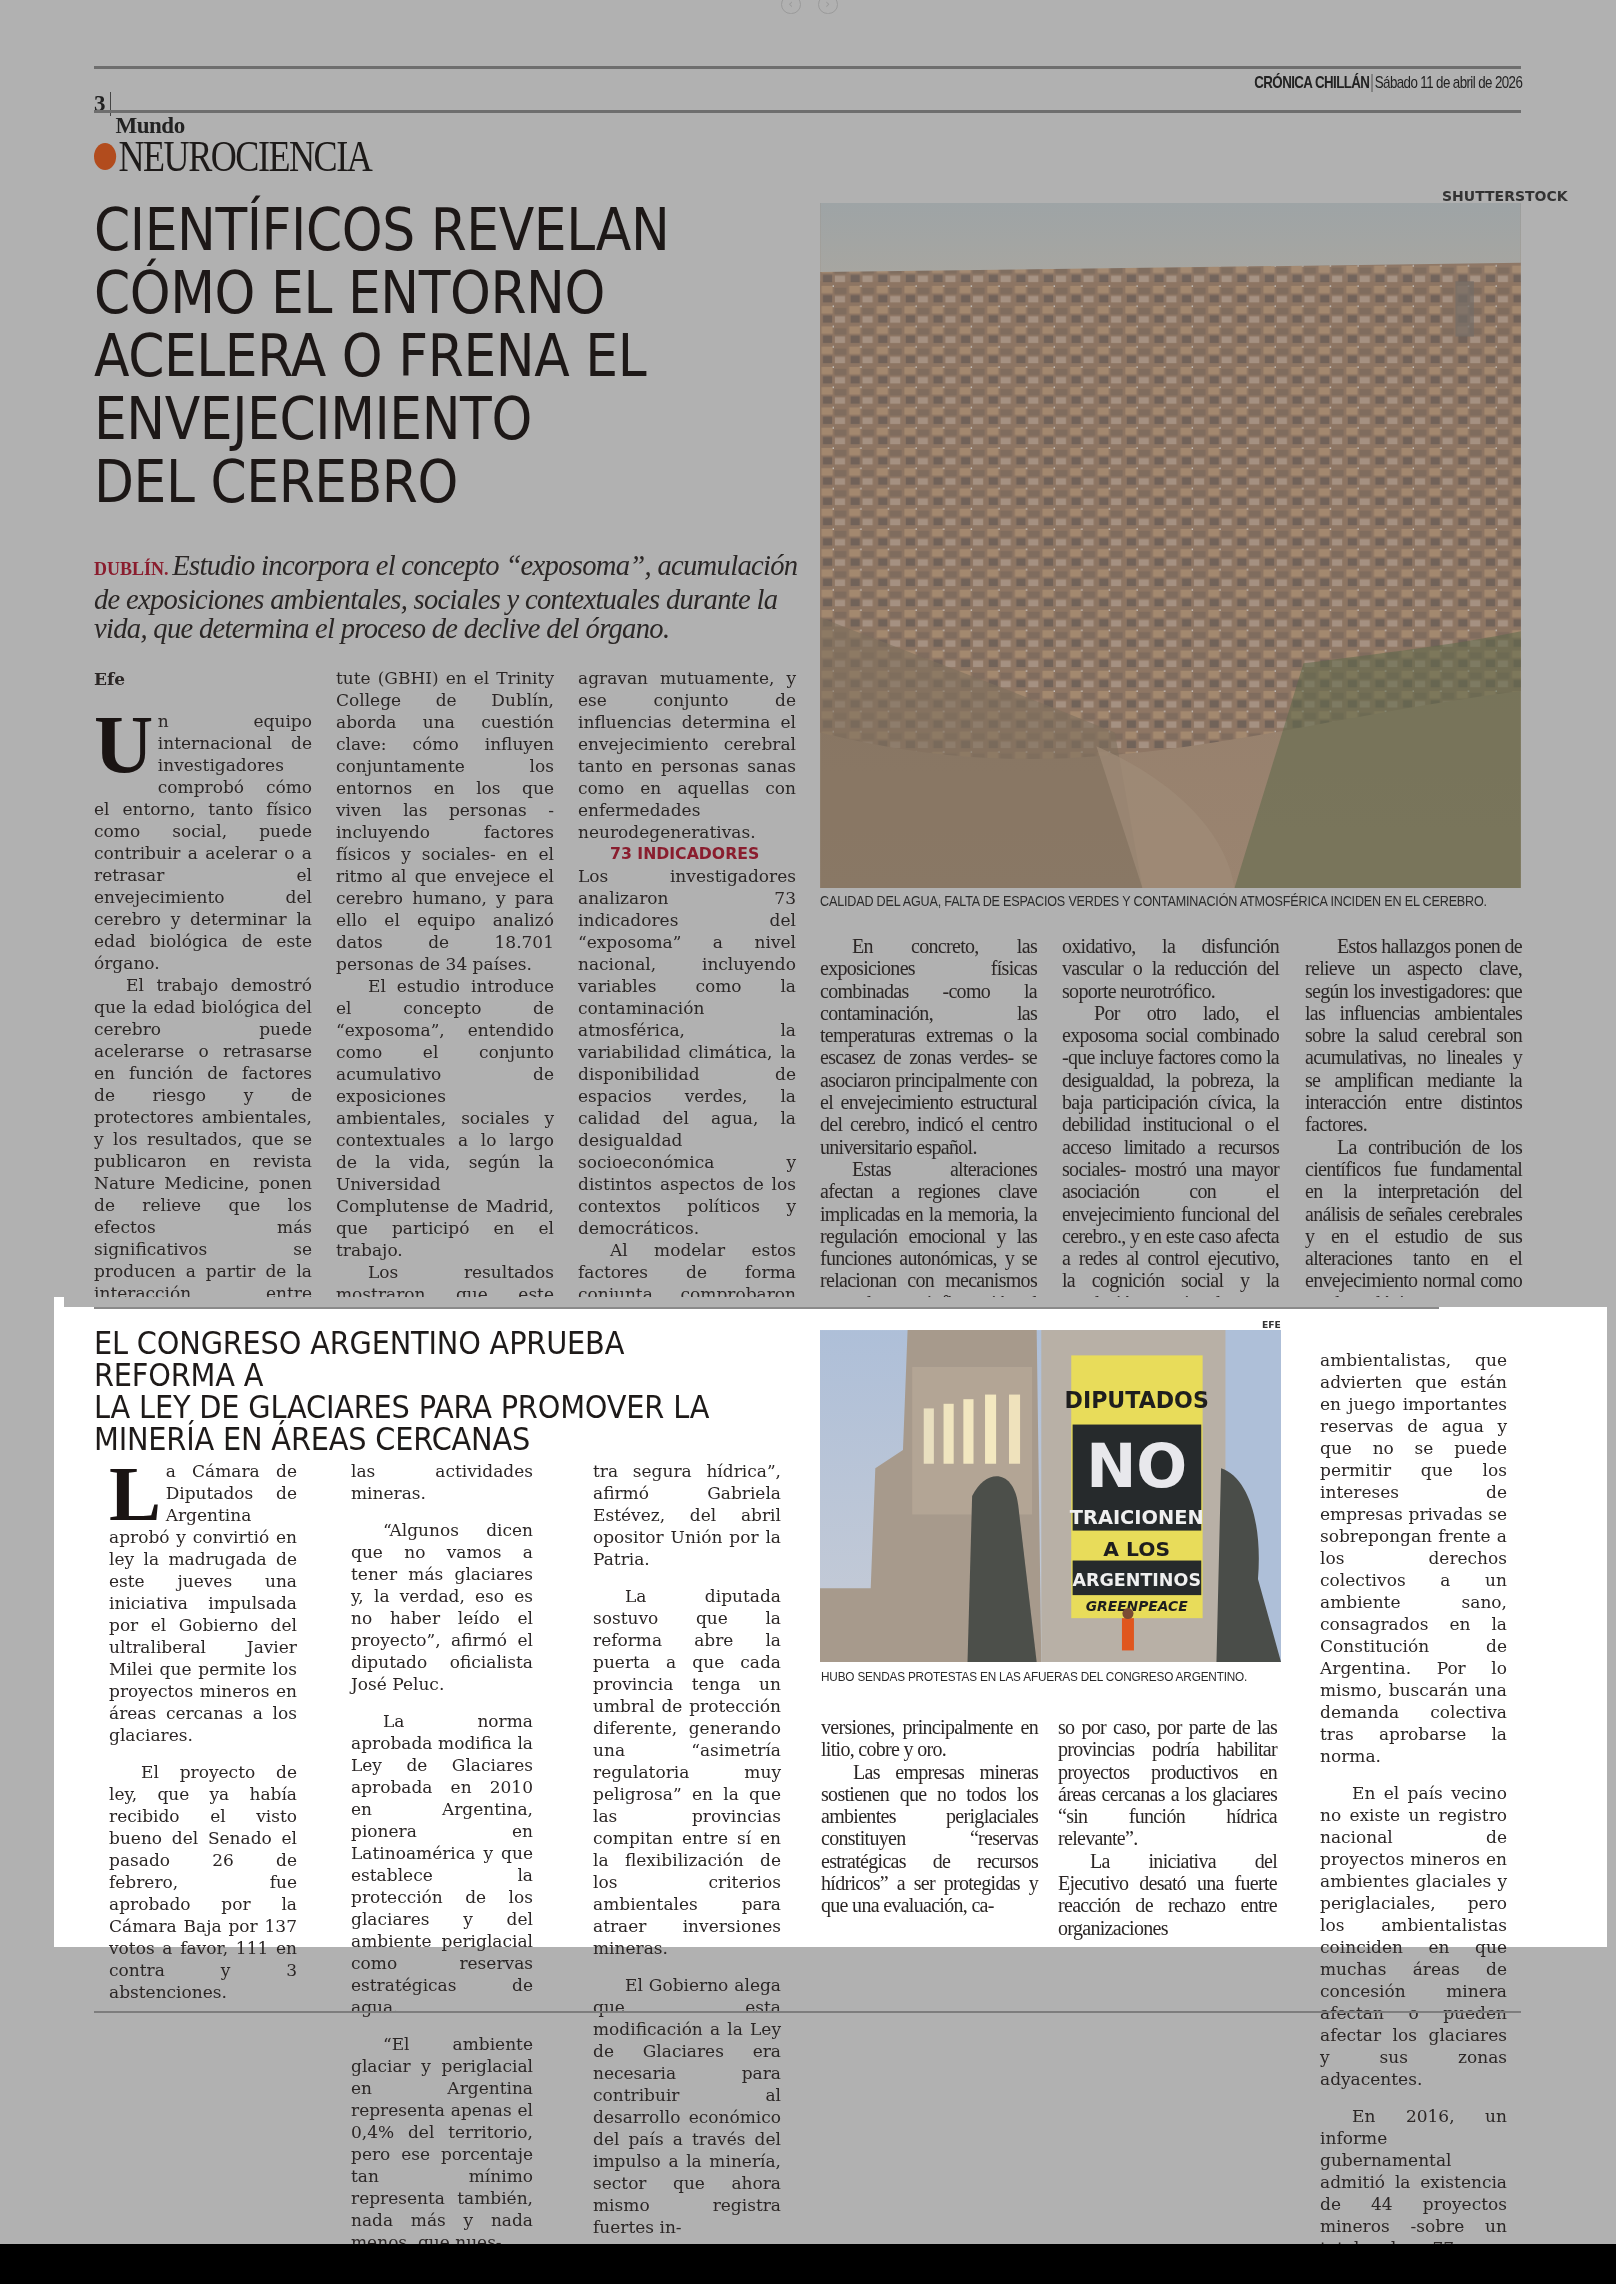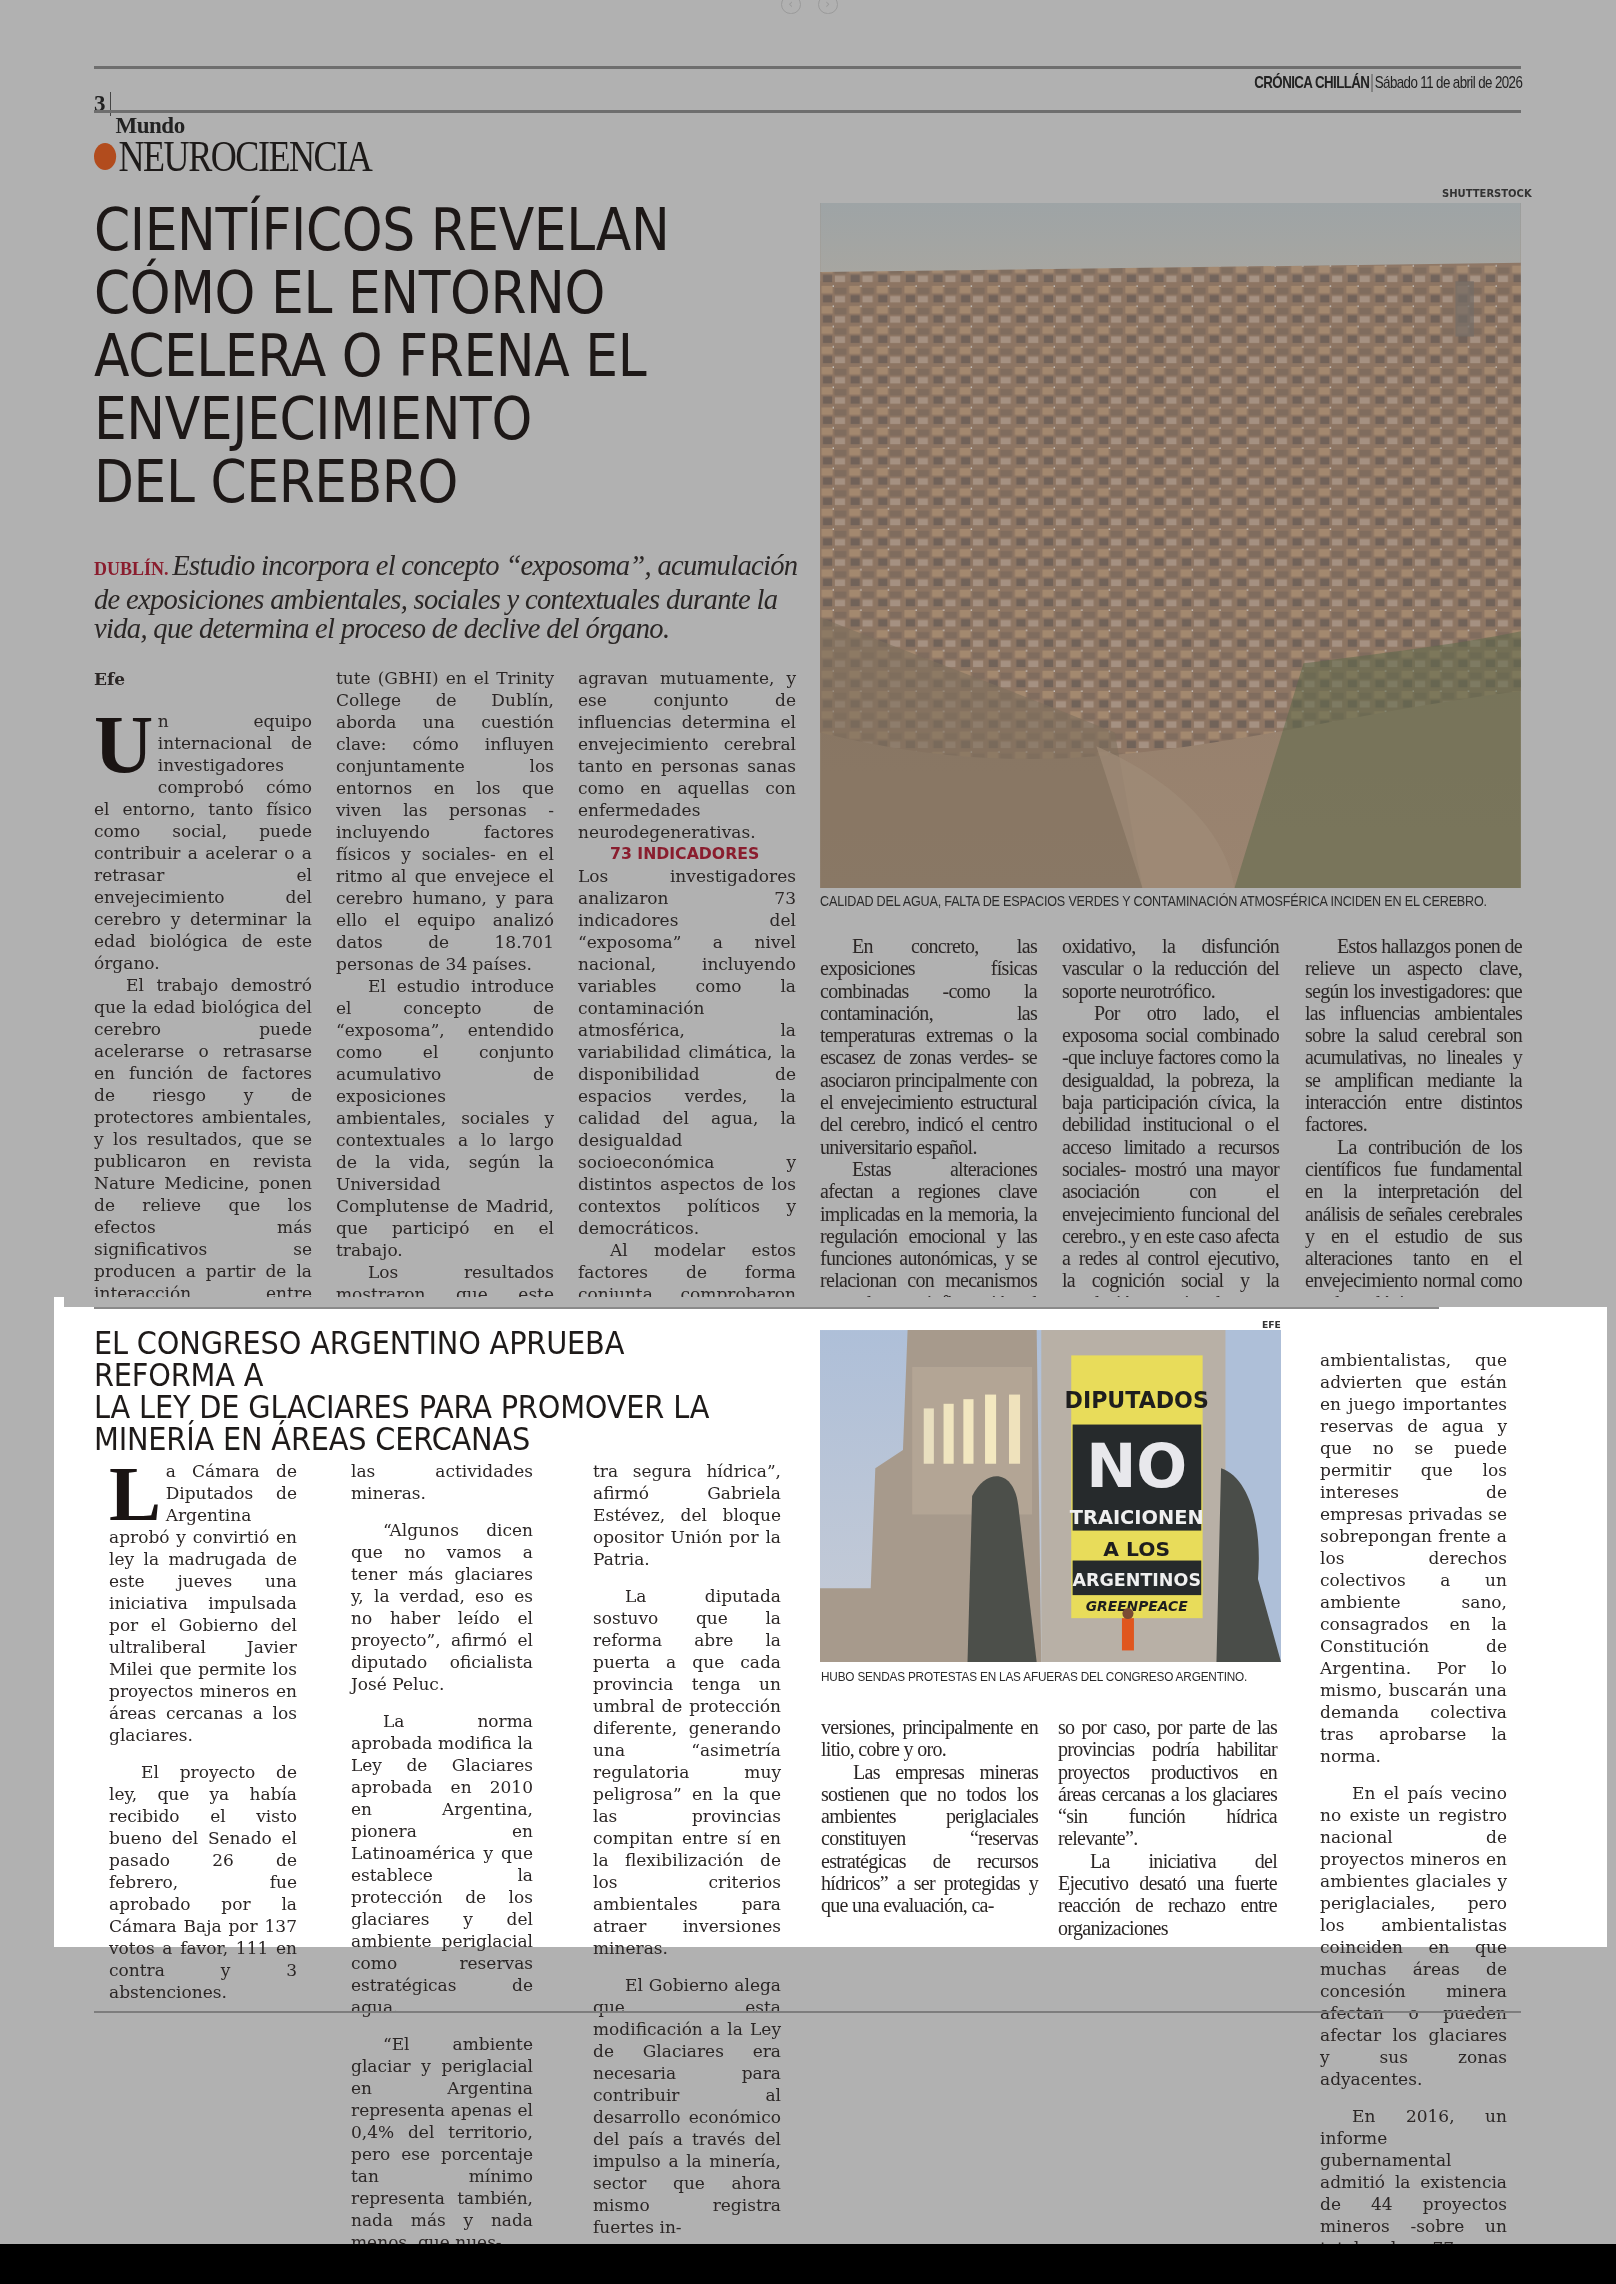--- a/index.html
+++ b/index.html
@@ -9,21 +9,21 @@
   .navbtn{width:17.5px;height:17.5px;border:1.4px solid #9a9a9a;border-radius:50%;top:-5.5px;display:flex;align-items:center;justify-content:center;color:#9a9a9a;font-family:"DejaVu Sans",sans-serif;font-size:12px;}
   .rule{position:absolute;height:2.8px;background:#6e6e6e;left:94px;width:1427px;}
   .folio{top:67px;left:94px;font-family:"Liberation Serif",serif;font-weight:bold;font-size:23px;color:#222;letter-spacing:-0.5px;display:flex;align-items:center;}
   .folio .sep{display:inline-block;width:1.4px;height:24px;background:#444;margin:0 4.6px;}
   .masthead{top:74px;right:94px;font-family:"Liberation Sans",sans-serif;font-size:15.7px;color:#222;letter-spacing:-0.7px;display:flex;align-items:center;transform:scaleX(.85);transform-origin:right center;}
   .masthead .brand{font-weight:bold;}
   .masthead .sep{display:inline-block;width:0.9px;height:18.4px;background:#444;margin:0 2.8px;}
   .section{top:131px;left:94px;display:flex;align-items:center;font-family:"Liberation Serif",serif;font-size:44px;color:#1d1a19;letter-spacing:-1.8px;transform:scaleX(.82);transform-origin:left center;}
   .dot{width:27px;height:27px;border-radius:50%;background:#b24c1d;margin-right:2.8px;}
   .headline{top:198px;left:94px;width:719px;font-family:"DejaVu Sans",sans-serif;font-size:59px;line-height:63px;color:#1d1817;letter-spacing:-0.5px;transform:scaleX(.88);transform-origin:left top;}
-  .credit{font-family:"DejaVu Sans",sans-serif;font-weight:bold;font-size:10px;color:#333;letter-spacing:0;}
+  .credit{font-family:"DejaVu Sans",sans-serif;font-weight:bold;font-size:14px;color:#333;letter-spacing:0;}
   .photo1{left:820px;top:203px;width:701px;height:685px;overflow:hidden;}
   .caption{font-family:"Liberation Sans",sans-serif;font-size:14.3px;color:#2a2a2a;letter-spacing:-0.2px;white-space:nowrap;transform:scaleX(.88);transform-origin:left top;}
   .deck{top:551px;left:94px;width:719px;font-family:"Liberation Serif",serif;font-style:italic;font-size:28.6px;line-height:29.5px;color:#2b2726;letter-spacing:-0.7px;}
   .deck .tag{font-style:normal;font-weight:bold;color:#8a1d2e;font-size:18px;letter-spacing:0;margin-right:3.7px;}
   .col{position:absolute;font-family:"DejaVu Serif",serif;font-size:17px;line-height:22px;color:#2b2625;text-align:justify;hyphens:manual;}
   .col p{margin:0;text-indent:32px;}
   .col p.first{text-indent:0;}
   .col .byline{font-weight:bold;font-size:17px;margin-bottom:20px;text-indent:0;}
   .drop{float:left;font-family:"Liberation Serif",serif;font-weight:bold;font-size:82px;line-height:64px;margin:2.8px 4.6px 0 0;color:#1a1413;}
   .subhead{font-family:"DejaVu Sans",sans-serif;font-weight:bold;font-size:15.7px;color:#8a1d2e;margin-top:18.4px;text-indent:0;}
@@ -205,21 +205,21 @@
   <p class="first"><span class="drop" style="font-size:78px;line-height:62px;">L</span><span>a Cámara de Diputados de Argentina aprobó y convirtió en ley la madrugada de este jueves una iniciativa impulsada por el Gobierno del ultraliberal Javier Milei que permite los proyectos mineros en áreas cercanas a los glaciares.</span></p>
   <p>El proyecto de ley, que ya había recibido el visto bueno del Senado el pasado 26 de febrero, fue aprobado por la Cámara Baja por 137 votos a favor, 111 en contra y 3 abstenciones.</p>
 </div>
 <div class="bcol" style="left:336px;top:1445px;width:212px;">
   <p class="first">las actividades mineras.</p>
   <p>“Algunos dicen que no vamos a tener más glaciares y, la verdad, eso es no haber leído el proyecto”, afirmó el diputado oficialista José Peluc.</p>
   <p>La norma aprobada modifica la Ley de Glaciares aprobada en 2010 en Argentina, pionera en Latinoamérica y que establece la protección de los glaciares y del ambiente periglacial como reservas estratégicas de agua.</p>
   <p>“El ambiente glaciar y periglacial en Argentina representa apenas el 0,4% del territorio, pero ese porcentaje tan mínimo representa también, nada más y nada menos, que nues-</p>
 </div>
 <div class="bcol" style="left:578px;top:1445px;width:218px;">
-  <p class="first">tra segura hídrica”, afirmó Gabriela Estévez, del bloque opositor Unión por la Patria.</p>
+  <p class="first">tra segura hídrica”, afirmó Gabriela Estévez, del abril opositor Unión por la Patria.</p>
   <p>La diputada sostuvo que la reforma abre la puerta a que cada provincia tenga un umbral de protección diferente, generando una “asimetría regulatoria muy peligrosa” en la que las provincias compitan entre sí en la flexibilización de los criterios ambientales para atraer inversiones mineras.</p>
   <p>El Gobierno alega que esta modificación a la Ley de Glaciares era necesaria para contribuir al desarrollo económico del país a través del impulso a la minería, sector que ahora mismo registra fuertes in-</p>
 </div>
 <div class="bcond" style="left:821px;top:1716px;width:217px;">
   <p class="first">versiones, principalmente en litio, cobre y oro.</p>
   <p>Las empresas mineras sostienen que no todos los ambientes periglaciales constituyen “reservas estratégicas de recursos hídricos” a ser protegidas y que una evaluación, ca-</p>
 </div>
 <div class="bcond" style="left:1058px;top:1716px;width:219px;">
   <p class="first">so por caso, por parte de las provincias podría habilitar proyectos productivos en áreas cercanas a los glaciares “sin función hídrica relevante”.</p>
   <p>La iniciativa del Ejecutivo desató una fuerte reacción de rechazo entre organizaciones</p>

